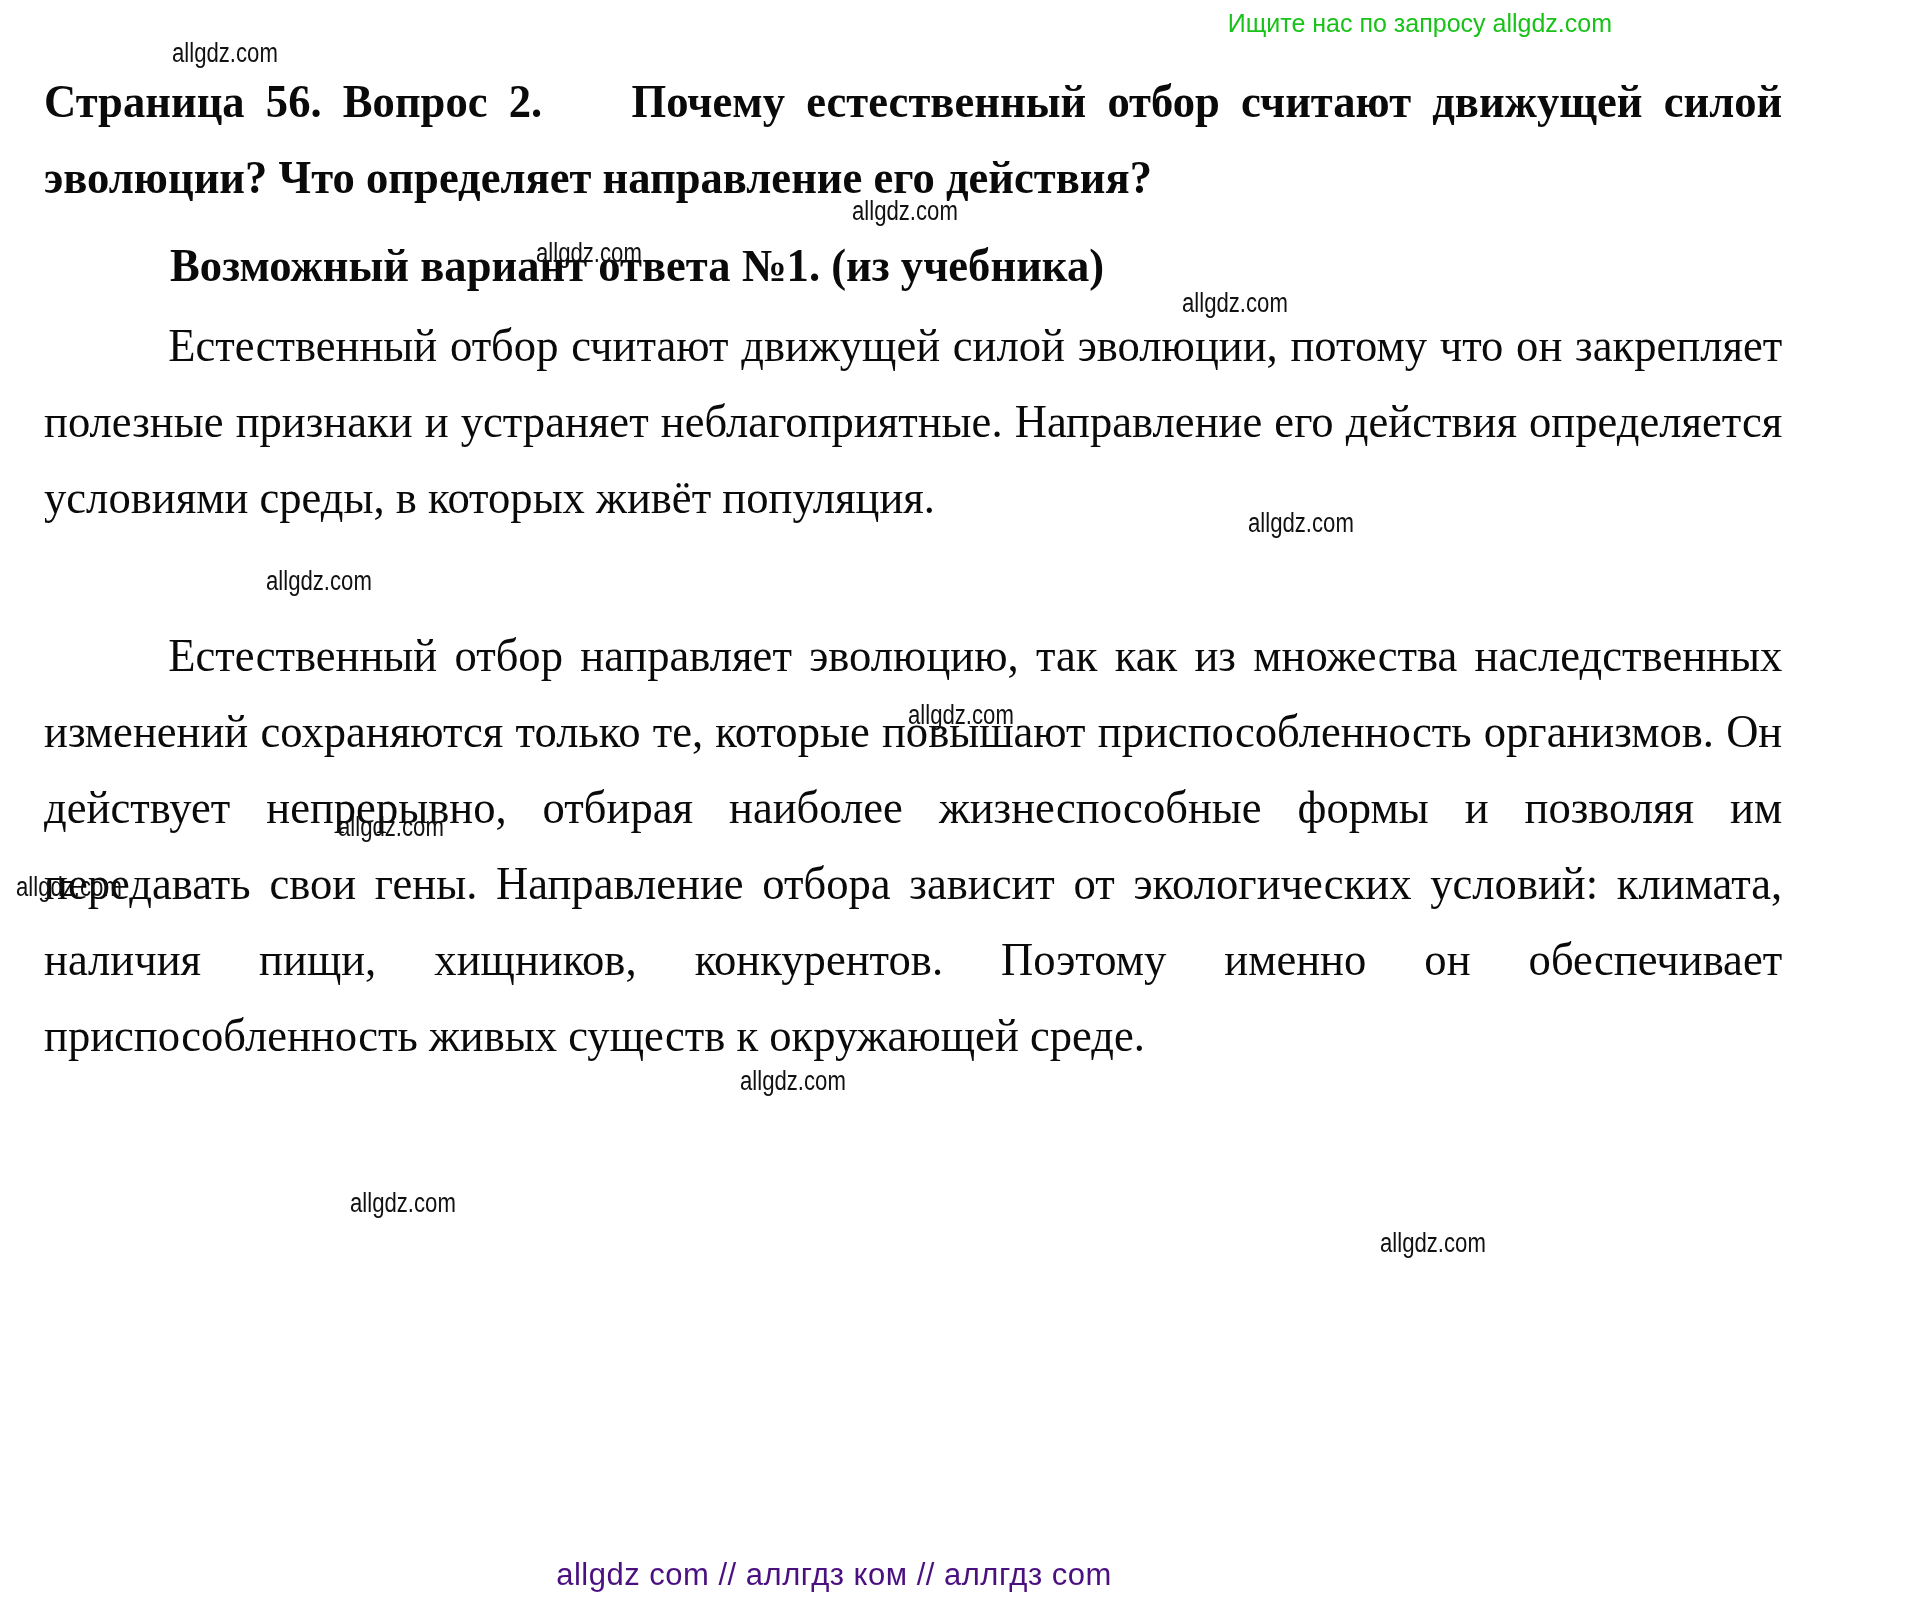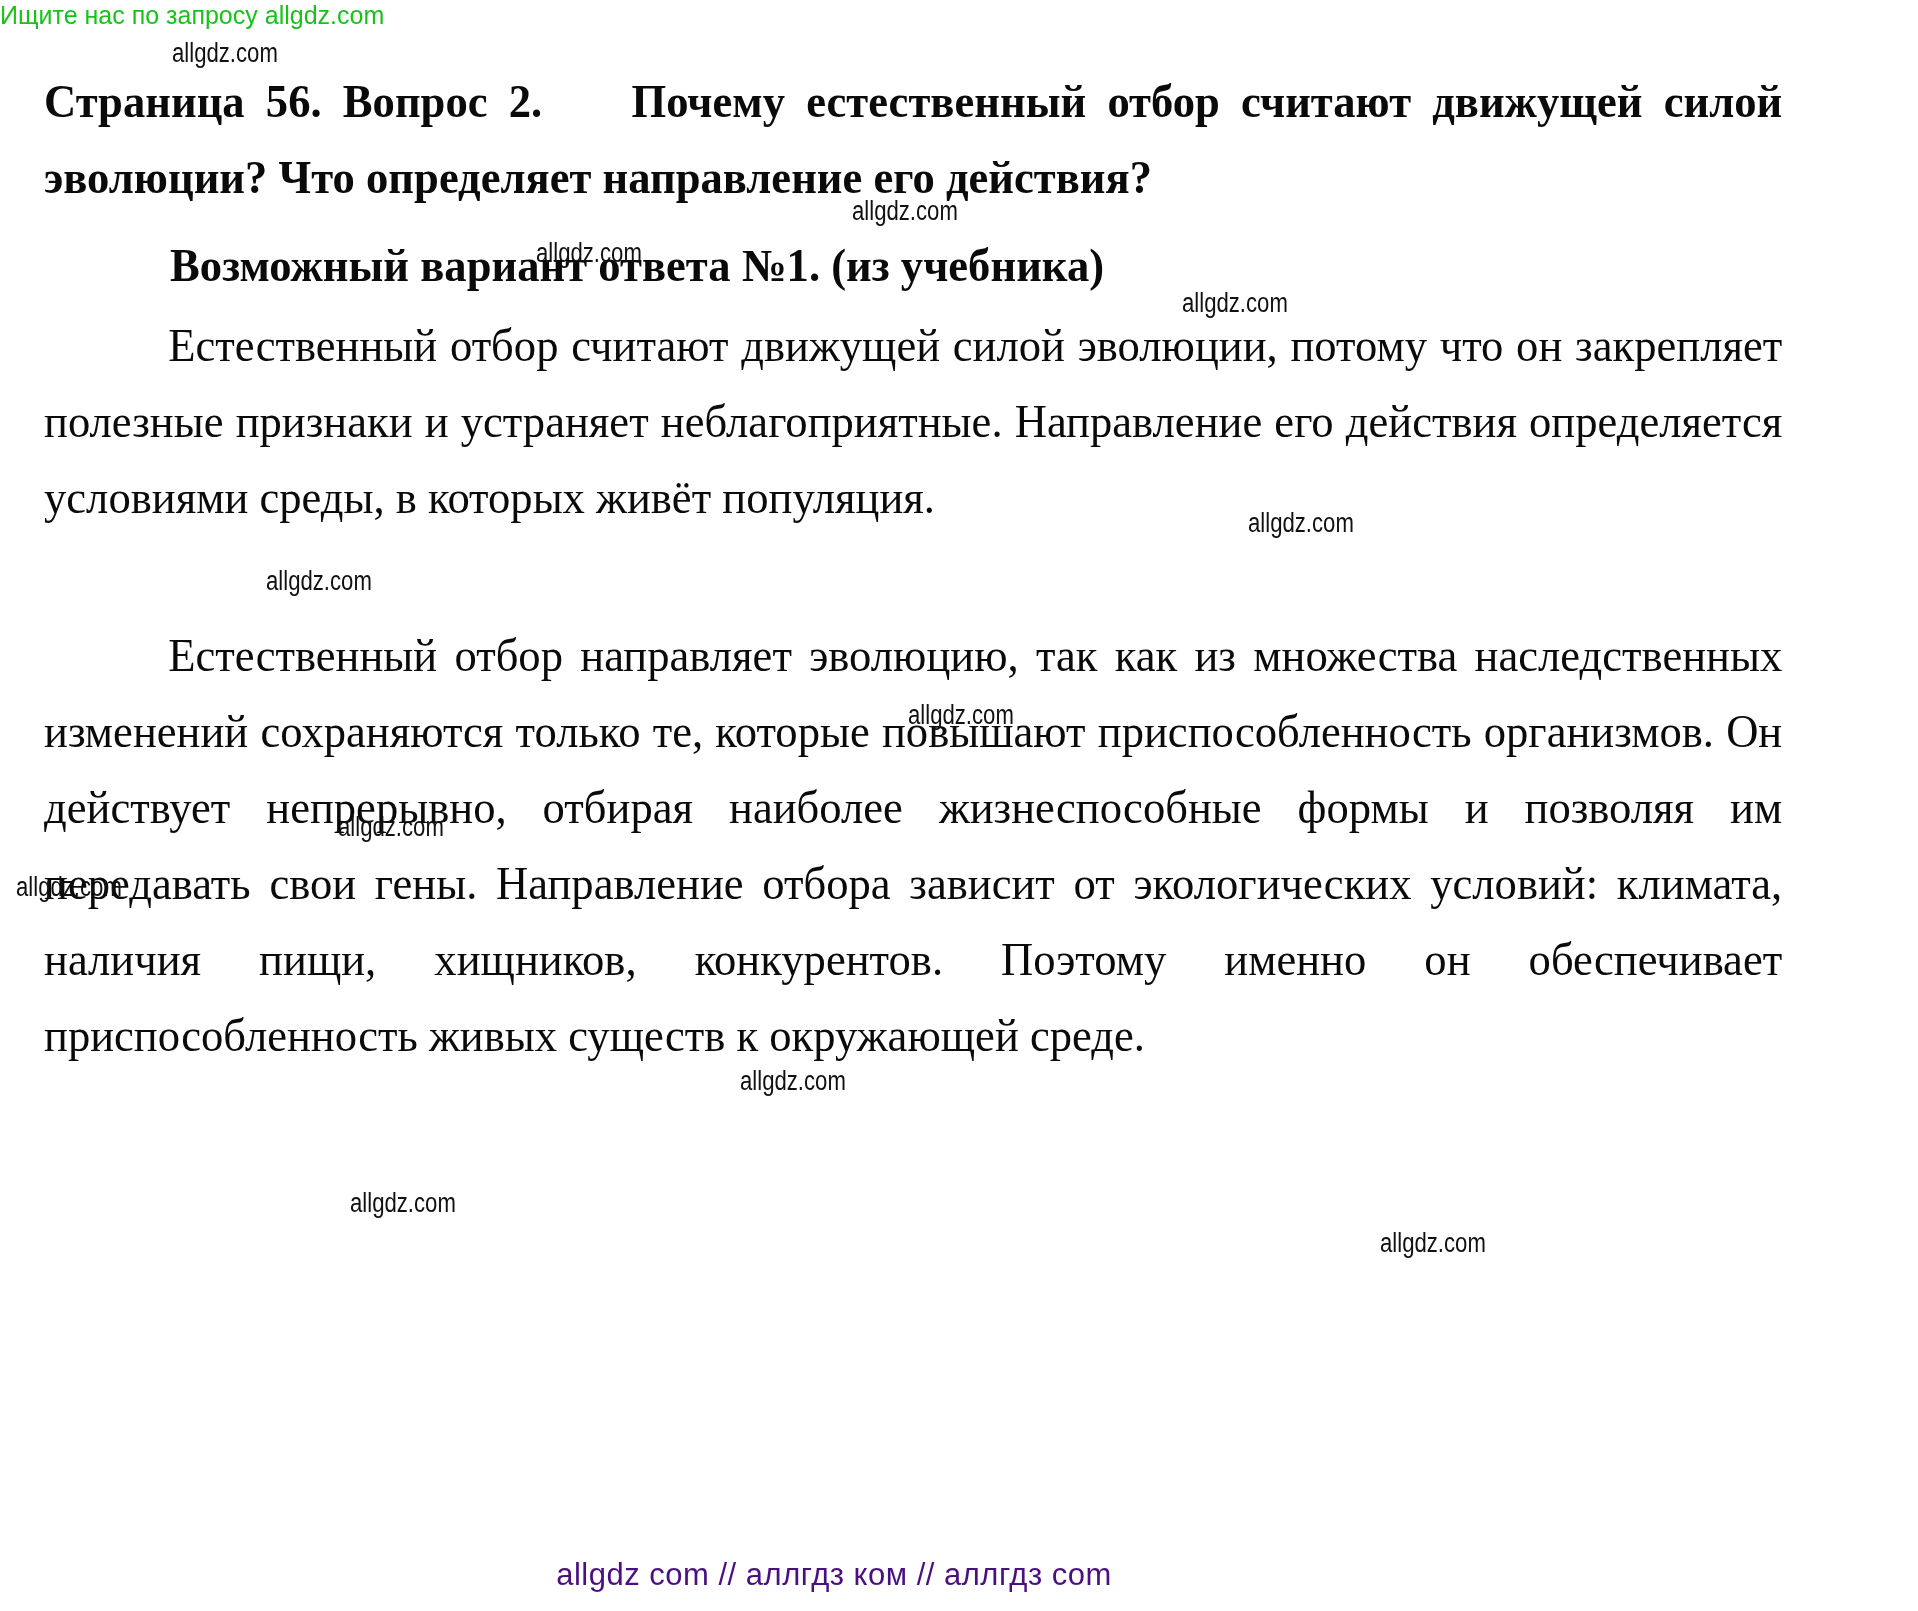--- a/index.html
+++ b/index.html
@@ -12,24 +12,24 @@
     height: 1611px;
     position: relative;
     overflow: hidden;
     font-family: "Liberation Serif", "DejaVu Serif", serif;
     color: #000000;
   }
 
   
   #promo-banner {
     position: absolute;
-    top: 0px;
+    top: 8px;
     left: 0;
     width: 1612px;
-    text-align: left;
+    text-align: right;
     font-family: "Liberation Sans", sans-serif;
     font-size: 25px;
     line-height: 30px;
     color: #19C219;
     letter-spacing: 0px;
     white-space: nowrap;
   }
 
   
   #doc {

